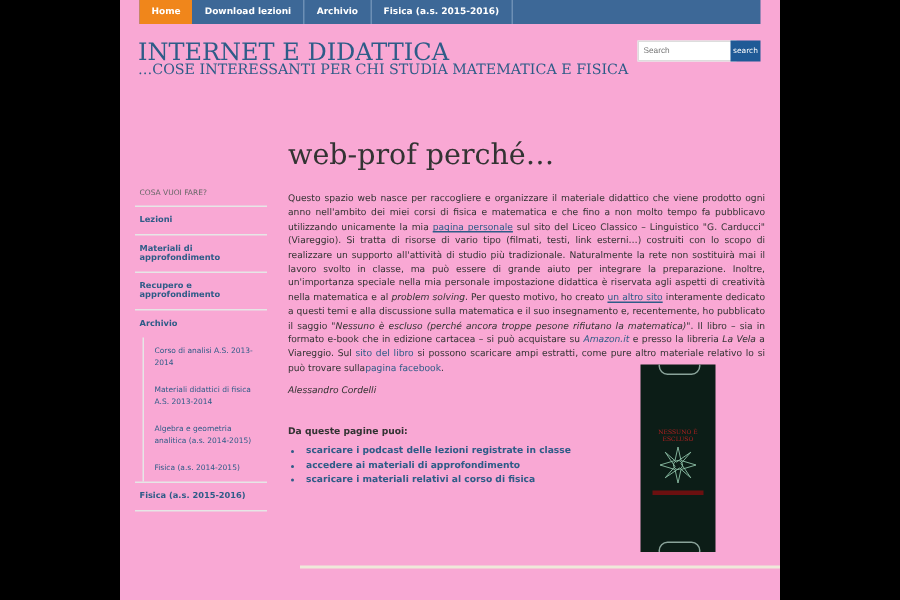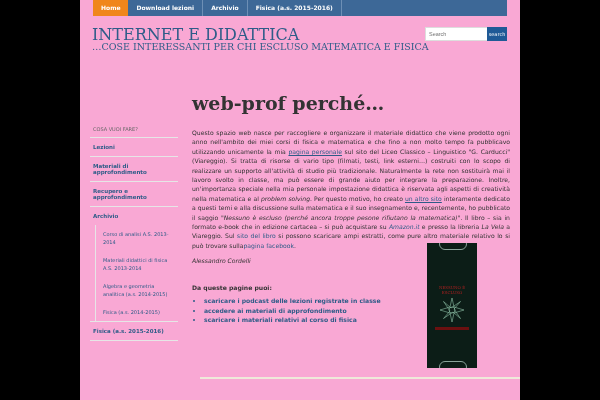--- a/index.html
+++ b/index.html
@@ -40,26 +40,26 @@
 <div class="page">
 
   <div class="nav">
     <div class="tab active">Home</div>
     <div class="tab">Download lezioni</div>
     <div class="tab">Archivio</div>
     <div class="tab">Fisica (a.s. 2015-2016)</div>
   </div>
 
   <div class="site-title">INTERNET E DIDATTICA</div>
-  <div class="site-tagline">…COSE INTERESSANTI PER CHI ESCLUSO MATEMATICA E FISICA</div>
+  <div class="site-tagline">…COSE INTERESSANTI PER CHI STUDIA MATEMATICA E FISICA</div>
 
   <input class="search-input" placeholder="Search" style="">
   <div class="search-btn">search</div>
 
-  <h1 class="page-title" style="margin:0;font-weight:bold;">web-prof perché…</h1>
+  <h1 class="page-title" style="margin:0;font-weight:normal;">web-prof perché…</h1>
 
   <div class="sidebar">
     <div class="widget-title">COSA VUOI FARE?</div>
     <div class="item">Lezioni</div>
     <div class="item">Materiali di approfondimento</div>
     <div class="item">Recupero e approfondimento</div>
     <div class="item" style="border-bottom:none;">Archivio</div>
     <div class="sub">
       <div class="subitem">Corso di analisi A.S. 2013-2014</div>
       <div class="subitem">Materiali didattici di fisica A.S. 2013-2014</div>

